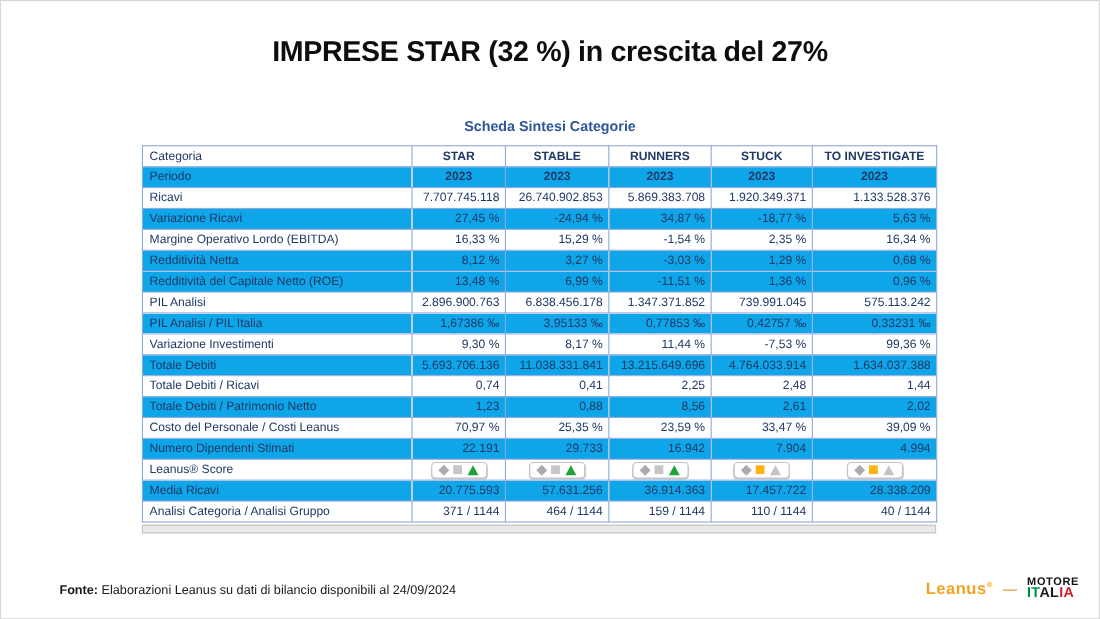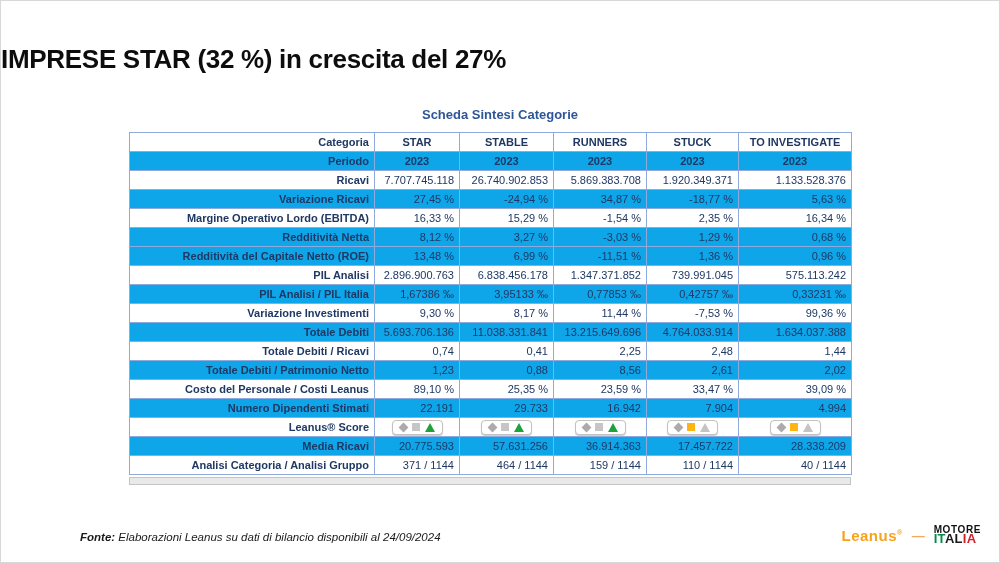--- a/index.html
+++ b/index.html
@@ -6,37 +6,37 @@
   body {
     width:1000px; height:563px;
     font-family:"Liberation Sans", sans-serif;
     background:#ffffff;
   }
   .slide {
     position:relative; width:1000px; height:563px;
     background:#ffffff; border:1px solid #d8d8d8; overflow:hidden;
   }
   .title {
-    position:absolute; top:43px; left:0; width:100%;
-    font-size:26px; font-weight:bold;
+    position:absolute; top:30px; left:0; width:100%;
+    text-align:center; font-size:26px; font-weight:bold;
     color:#0d0d0d; letter-spacing:-0.3px;
   }
   .subtitle {
     position:absolute; top:106px; left:0; width:100%;
     text-align:center; font-size:13px; font-weight:bold; color:#2E5597;
   }
   .table-wrap { position:absolute; left:128px; top:131px; width:722px; }
   table { border-collapse:collapse; width:100%; table-layout:fixed; }
   th, td {
     border:1px solid #8FAADC; color:#1F3864;
     font-size:11px; height:19px; padding:0 5px;
     overflow:hidden; white-space:nowrap;
   }
   th { font-weight:bold; text-align:center; }
-  th.label, td.label { font-weight:bold; text-align:right; padding-left:6px; }
+  th.label, td.label { font-weight:normal; text-align:left; padding-left:6px; }
   td.val { text-align:right; font-weight:normal; }
   td.val.center { text-align:center; font-weight:bold; }
   tr.shaded { background:#0ea5e9; }
   td.score-cell { text-align:center; padding:0; }
   .pill {
     display:inline-flex; align-items:center; gap:5px;
     border:1px solid #C2C2C2; border-radius:4px; background:#fff;
     padding:2px 7px; box-shadow:0 1px 1px rgba(0,0,0,0.2);
     vertical-align:middle;
   }
@@ -45,22 +45,22 @@
   .shape-triangle{
     width:0; height:0; display:inline-block;
     border-left:5px solid transparent; border-right:5px solid transparent;
     border-bottom:9px solid #C4C4C4;
   }
   .table-strip {
     margin-top:2px; height:8px; background:#E9E9E9;
     border:1px solid #C4C4C4;
   }
   .footer {
-    position:absolute; left:79px; top:530px;
-    font-size:11.5px; font-style:italic; color:#1a1a1a;
+    position:absolute; left:53px; top:530px;
+    font-size:11.5px; color:#1a1a1a;
   }
   .footer .fonte-bold { font-weight:bold; }
   .logos {
     position:absolute; right:18px; top:524px;
     display:flex; align-items:center; gap:9px;
   }
   .leanus-logo {
     color:#F6A21C; font-weight:bold; font-size:15px; letter-spacing:0.5px;
   }
   .leanus-logo sup { font-size:7px; vertical-align:super; }
@@ -190,21 +190,21 @@
           <tr class="shaded">
             <td class="label">Totale Debiti / Patrimonio Netto</td>
             <td class="val">1,23</td>
             <td class="val">0,88</td>
             <td class="val">8,56</td>
             <td class="val">2,61</td>
             <td class="val">2,02</td>
           </tr>
           <tr>
             <td class="label">Costo del Personale / Costi Leanus</td>
-            <td class="val">89,10 %</td>
+            <td class="val">70,97 %</td>
             <td class="val">25,35 %</td>
             <td class="val">23,59 %</td>
             <td class="val">33,47 %</td>
             <td class="val">39,09 %</td>
           </tr>
           <tr class="shaded">
             <td class="label">Numero Dipendenti Stimati</td>
             <td class="val">22.191</td>
             <td class="val">29.733</td>
             <td class="val">16.942</td>

